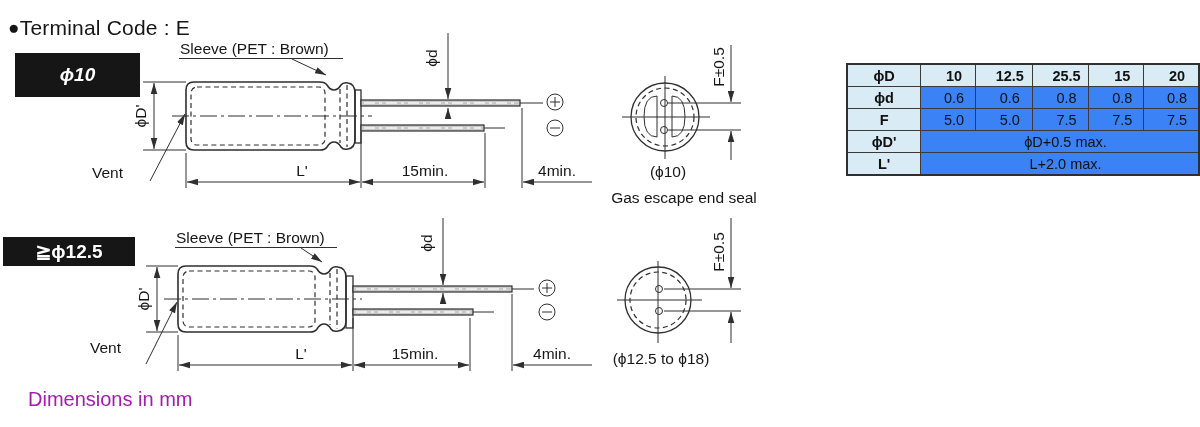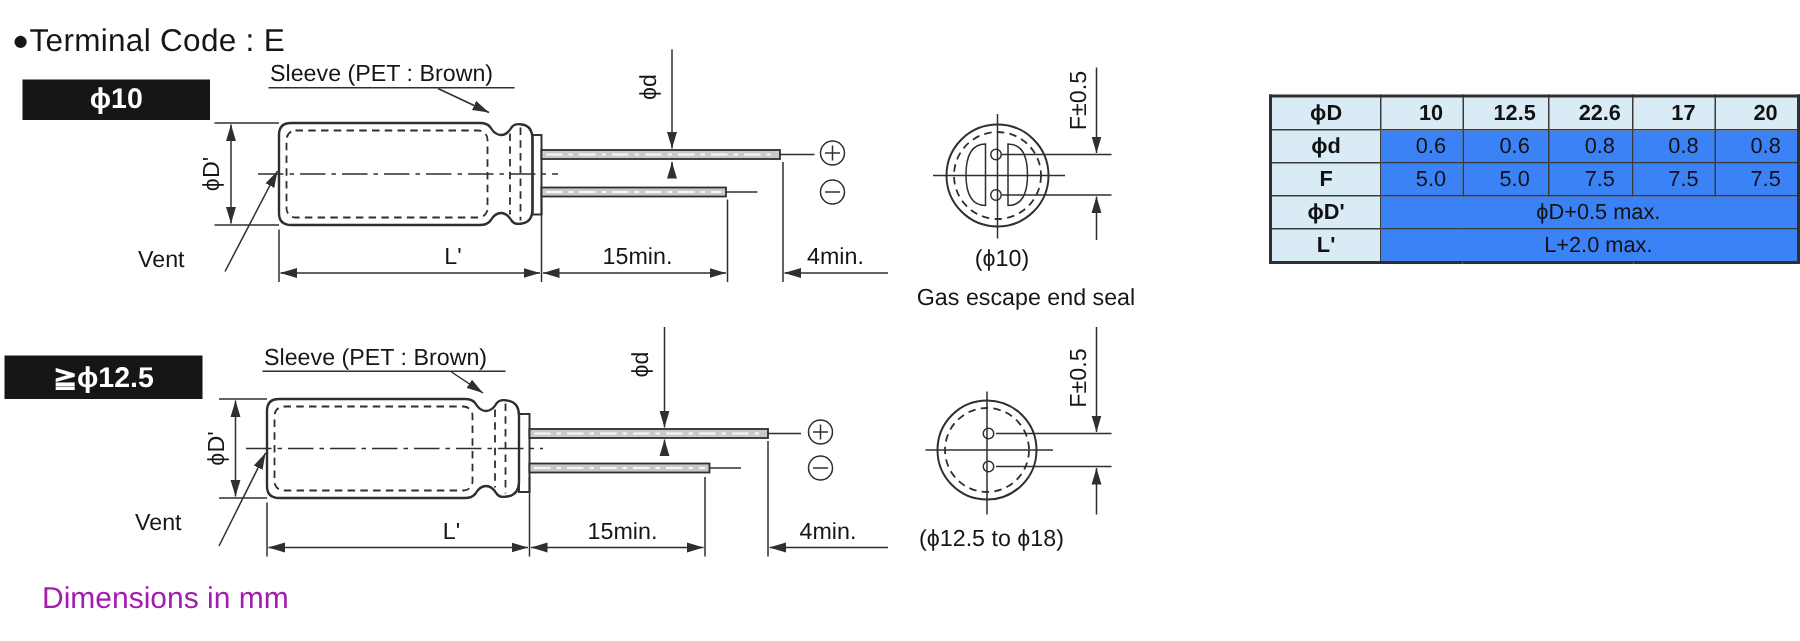--- a/index.html
+++ b/index.html
@@ -9,21 +9,21 @@
   .abs { position:absolute; }
 
   
   #title { left:8px; top:16px; font-size:21px; letter-spacing:0.2px; color:#161616; white-space:nowrap; }
   #title .bullet { font-size:19px; vertical-align:1px; }
   #footnote { left:28px; top:388px; font-size:20px; color:#a21caf; }
 
   
   .badge { background:#161616; color:#ffffff; font-weight:bold; font-size:19px;
            display:flex; align-items:center; justify-content:center; }
-  #badge1 { left:15px; top:53px; width:125px; height:27px; }
+  #badge1 { left:15px; top:53px; width:125px; height:44px;font-style:italic; }
   #badge2 { left:3px;  top:237px; width:132px; height:29px; }
 
   
   #drawing { left:0; top:0; }
   #drawing .ln   { stroke:#2f2f2f; stroke-width:1.3px; fill:none; }
   #drawing .bold { stroke-width:1.6px; }
   #drawing .thin { stroke-width:1px; }
   #drawing .dash { stroke-dasharray:5 3.5; stroke-width:1.2px; }
   #drawing .cline{ stroke-dasharray:17 4 3 4; stroke-width:1px; }
   #drawing .wdash{ stroke:#f7f7f7; stroke-width:1.4px; stroke-dasharray:11 4 3 4; fill:none; }
@@ -199,22 +199,22 @@
     <text x="661" y="364" text-anchor="middle">(ϕ12.5 to ϕ18)</text>
   </g>
 </svg>
 
 <table id="spec-table">
   <tbody>
       <tr class="hd">
     <td class="lab">ϕD</td>
     <td class="val">10</td>
     <td class="val">12.5</td>
-    <td class="val">22.6</td>
-    <td class="val">17</td>
+    <td class="val">25.5</td>
+    <td class="val">15</td>
     <td class="val">20</td>
   </tr>
   <tr>
     <td class="lab">ϕd</td>
     <td class="val">0.6</td>
     <td class="val">0.6</td>
     <td class="val">0.8</td>
     <td class="val">0.8</td>
     <td class="val">0.8</td>
   </tr>

